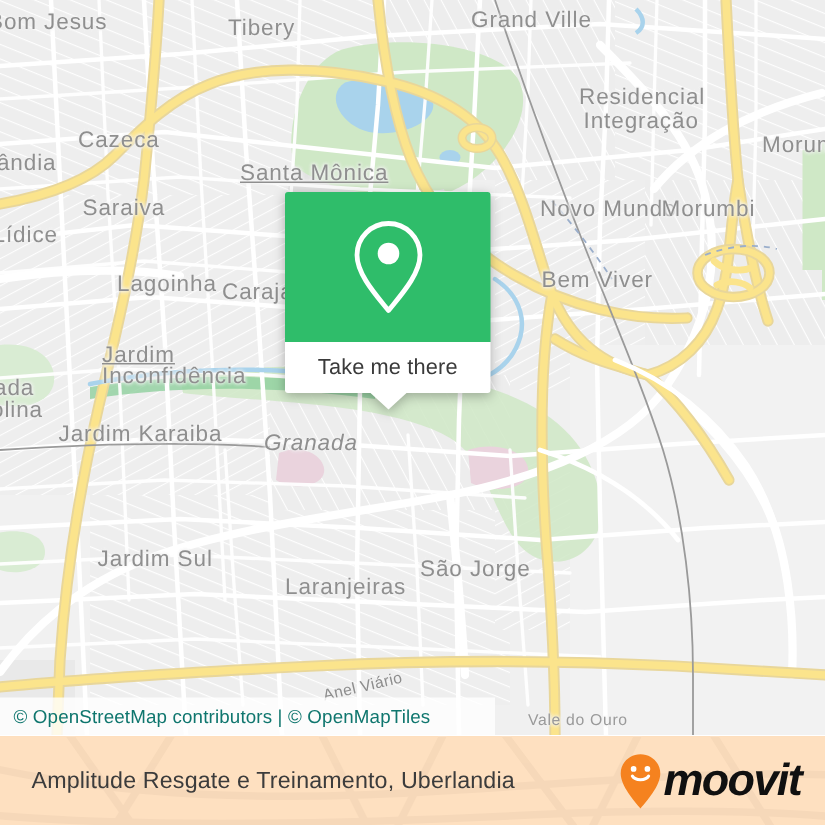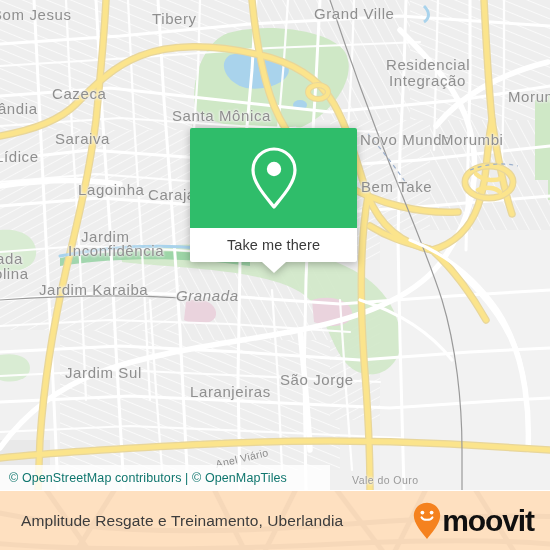--- a/index.html
+++ b/index.html
@@ -21,21 +21,21 @@
     font-size:11.5px;letter-spacing:.45px;
     text-shadow:0 0 3px #f2f2f2,0 0 3px #f2f2f2,0 0 2px #f2f2f2;
     pointer-events:none;
   }
   .lbl.sm{font-size:10.5px;}
   .lbl.big{font-size:15px;color:#8f8f8f;letter-spacing:.6px;}
   .lbl.road{font-size:10.5px;color:#8d8d8d;letter-spacing:.3px;}
 
   
   .popup{
-    position:absolute;left:190px;top:128px;width:167px;
+    position:absolute;left:190px;top:128px;width:137px;
     filter:drop-shadow(0 2px 4px rgba(0,0,0,.28));
   }
   .popup-head{
     height:100px;background:#2fbd6a;border-radius:2px 2px 0 0;
     display:flex;align-items:center;justify-content:center;
   }
   .popup-foot{
     height:34px;background:#ffffff;border-radius:0 0 2px 2px;
     display:flex;align-items:center;justify-content:center;
     position:relative;
@@ -69,20 +69,21 @@
     position:absolute;left:21px;top:50%;transform:translateY(-50%);
     font-size:15.5px;color:#3c3c3c;letter-spacing:.1px;white-space:nowrap;
   }
   .logo{
     position:absolute;right:16px;top:50%;transform:translateY(-50%);
     display:flex;align-items:center;gap:1px;
   }
   .logo-word{
     font-size:30px;font-weight:bold;color:#101010;letter-spacing:-1.1px;
     line-height:30px;
+    font-style:italic;
   }
 </style>
 </head>
 <body>
 
 <div id="page">
 
   <div class="map">
 
     <svg class="map-canvas" viewBox="0 0 550 490" preserveAspectRatio="none">
@@ -260,29 +261,29 @@
 
     <div id="map-labels">
         <div class="lbl big" style="left: -8px; top: 6px;">Bom Jesus</div>
         <div class="lbl big" style="left: 152px; top: 10px;">Tibery</div>
         <div class="lbl big" style="left: 314px; top: 5px;">Grand Ville</div>
         <div class="lbl big" style="left: 386px; top: 56px;">Residencial</div>
         <div class="lbl big" style="left: 389px; top: 72px;">Integração</div>
         <div class="lbl big" style="left: 52px; top: 85px;">Cazeca</div>
         <div class="lbl big" style="left: 508px; top: 88px;">Morumbi</div>
         <div class="lbl big" style="left: -6px; top: 100px;">lândia</div>
-        <div class="lbl big" style="left: 172px; top: 107px;">Santa Mônica</div>
+        <div class="lbl big" style="left: 160px; top: 107px; text-decoration: underline;">Santa Mônica</div>
         <div class="lbl big" style="left: 55px; top: 130px;">Saraiva</div>
         <div class="lbl big" style="left: 360px; top: 131px;">Novo Mundo</div>
         <div class="lbl big" style="left: 441px; top: 131px;">Morumbi</div>
         <div class="lbl big" style="left: -5px; top: 148px;">Lídice</div>
         <div class="lbl big" style="left: 78px; top: 181px;">Lagoinha</div>
         <div class="lbl big" style="left: 148px; top: 186px;">Carajás</div>
-        <div class="lbl big" style="left: 361px; top: 178px;">Bem Take</div>
-        <div class="lbl big" style="left: 81px; top: 228px;">Jardim</div>
+        <div class="lbl big" style="left: 361px; top: 178px;">Bem Viver</div>
+        <div class="lbl big" style="left: 68px; top: 228px; text-decoration: underline;">Jardim</div>
         <div class="lbl big" style="left: 68px; top: 242px;">Inconfidência</div>
         <div class="lbl big" style="left: -4px; top: 250px;">ada</div>
         <div class="lbl big" style="left: -6px; top: 265px;">olina</div>
         <div class="lbl big" style="left: 39px; top: 281px;">Jardim Karaiba</div>
         <div class="lbl big" style="left: 176px; top: 287px; font-style: italic;">Granada</div>
         <div class="lbl big" style="left: 65px; top: 364px;">Jardim Sul</div>
         <div class="lbl big" style="left: 280px; top: 371px;">São Jorge</div>
         <div class="lbl big" style="left: 190px; top: 383px;">Laranjeiras</div>
         <div class="lbl sm" style="left: 352px; top: 474px;">Vale do Ouro</div>
         <div class="lbl road" style="left: 215px; top: 452px; transform: rotate(-13deg);">Anel Viário</div>

